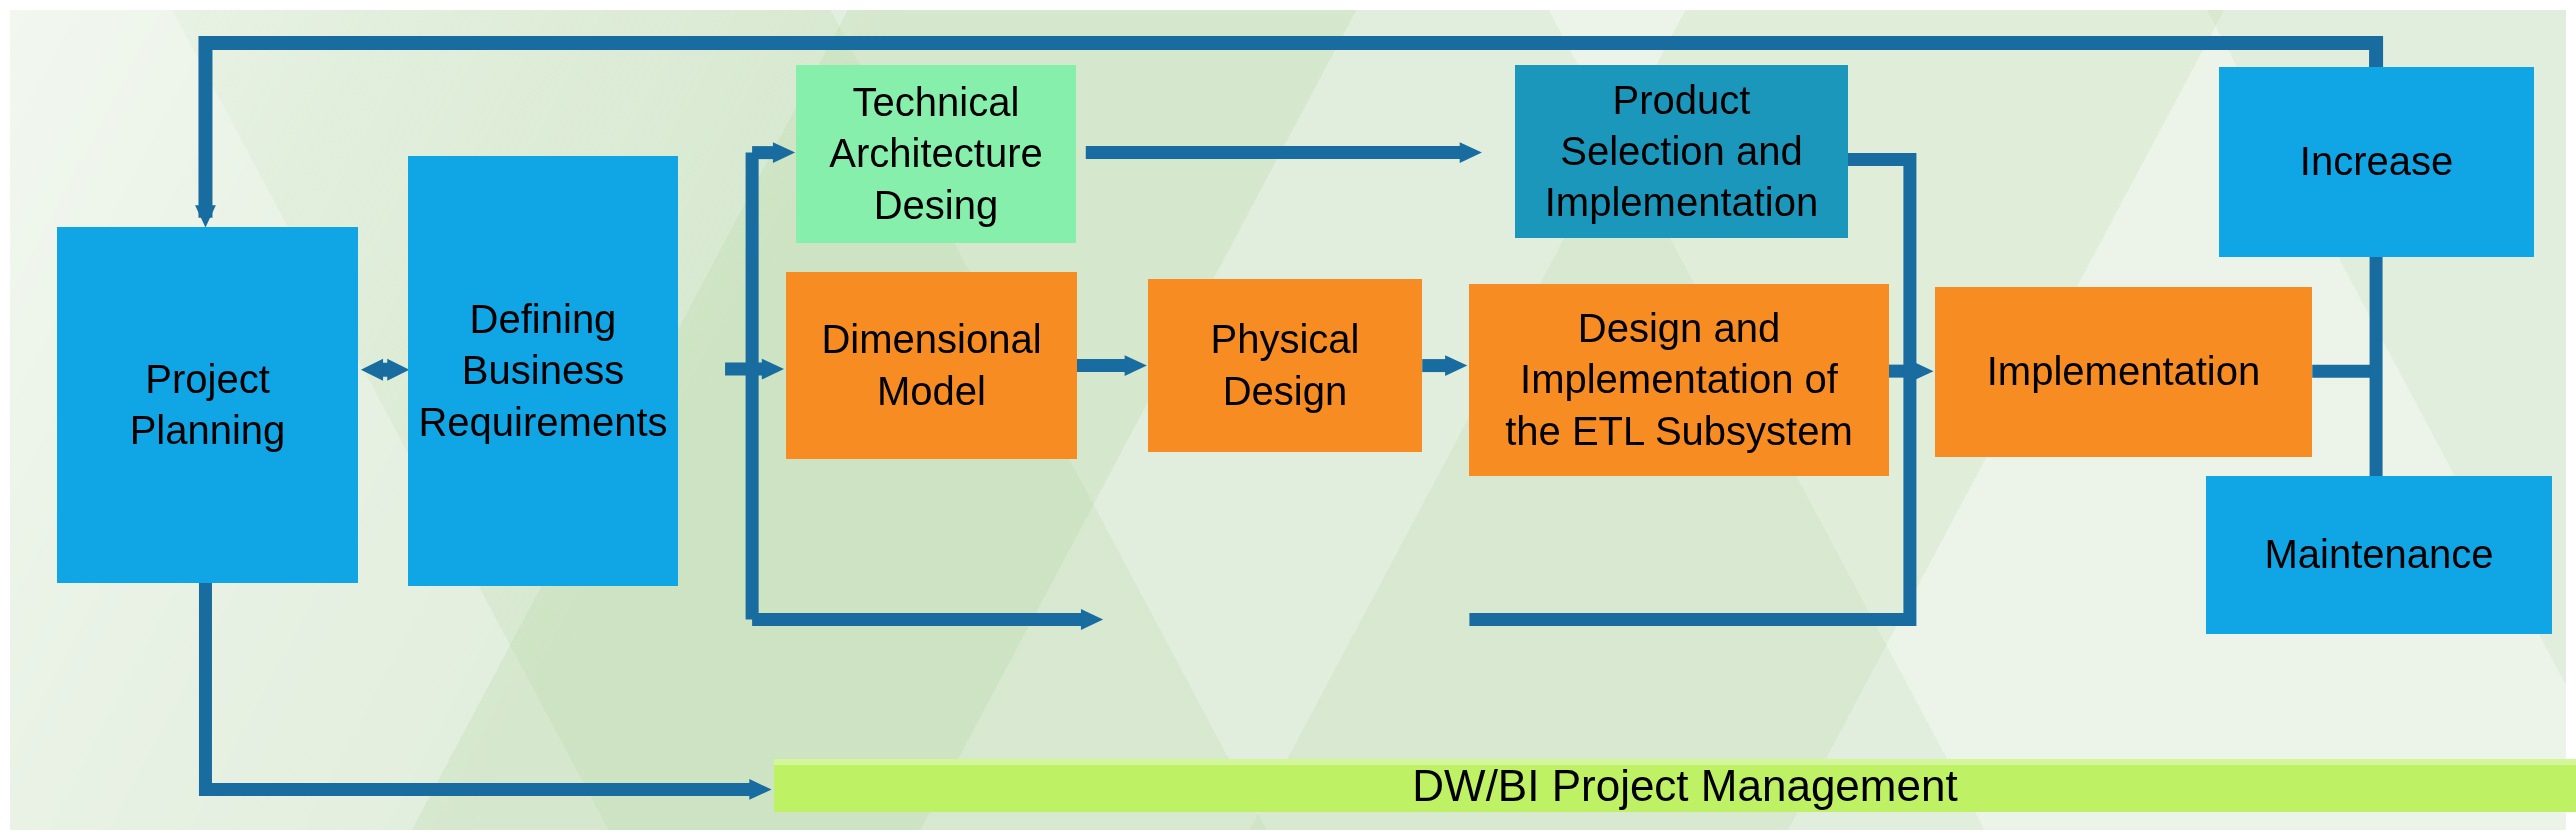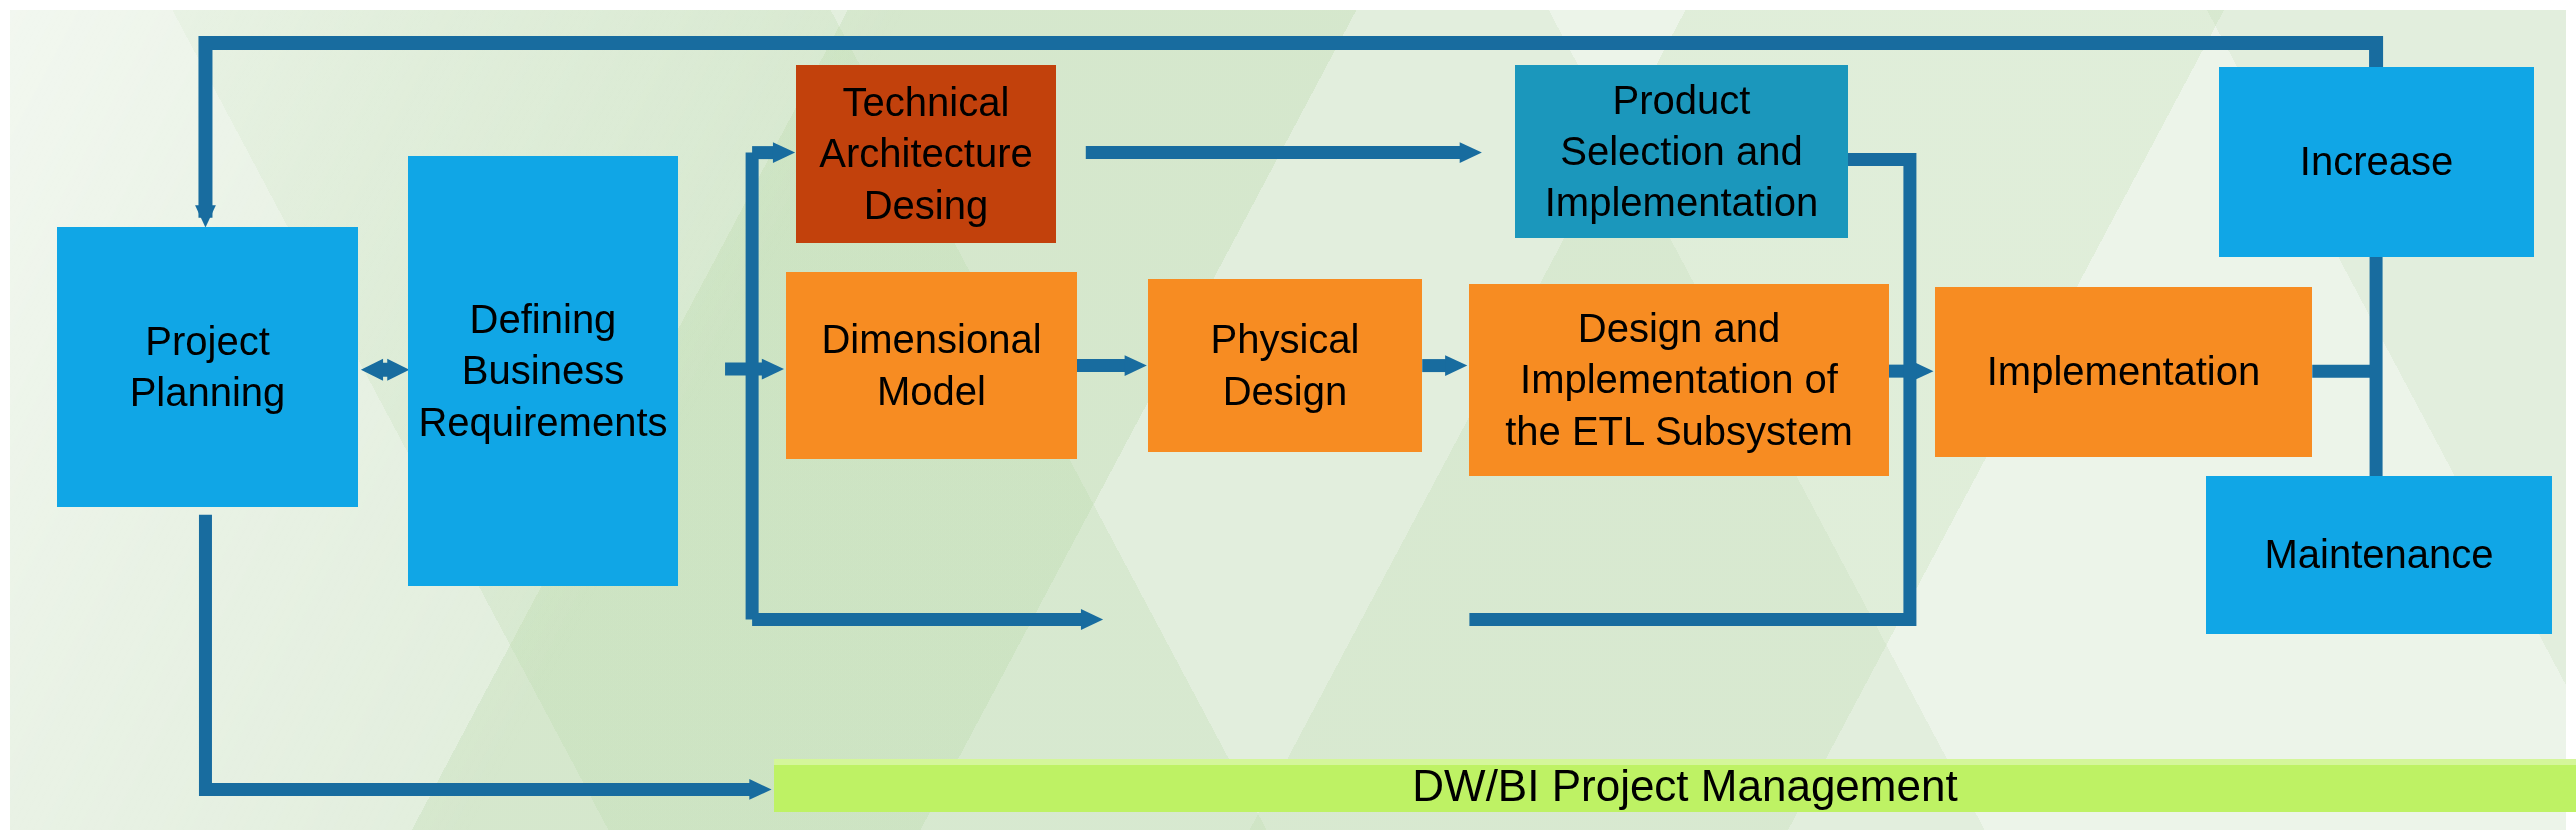--- a/index.html
+++ b/index.html
@@ -112,32 +112,32 @@
     </g>
 
     <g>
       <line x1="3333" y1="535" x2="3425" y2="535" stroke="currentColor" stroke-width="13"></line>
       <line x1="3425" y1="344" x2="3425" y2="690" stroke="currentColor" stroke-width="13"></line>
       <polygon points="3425,316 3410,348 3440,348" fill="currentColor"></polygon>
       <polygon points="3425,718 3410,686 3440,686" fill="currentColor"></polygon>
     </g>
   </svg>
 
-  <div class="node" style="left: 57px; top: 227px; width: 301px; height: 280px; background: rgb(16, 166, 230);">
+  <div class="node" style="left: 57px; top: 227px; width: 301px; height: 356px; background: rgb(16, 166, 230);">
     <span>Project
 Planning</span>
   </div>
 
   <div class="node" style="left: 408px; top: 156px; width: 270px; height: 430px; background: rgb(16, 166, 230);">
     <span>Defining
 Business
 Requirements</span>
   </div>
 
-  <div class="node" style="left: 796px; top: 65px; width: 260px; height: 178px; background: #c2410c;">
+  <div class="node" style="left: 796px; top: 65px; width: 280px; height: 178px; background: #86efac;">
     <span>Technical
 Architecture
 Desing</span>
   </div>
 
   <div class="node" style="left: 1485px; top: 65px; width: 333px; height: 173px; background: rgb(27, 151, 188); margin-left: 30px;">
     <span>Product
 Selection and
 Implementation</span>
   </div>

